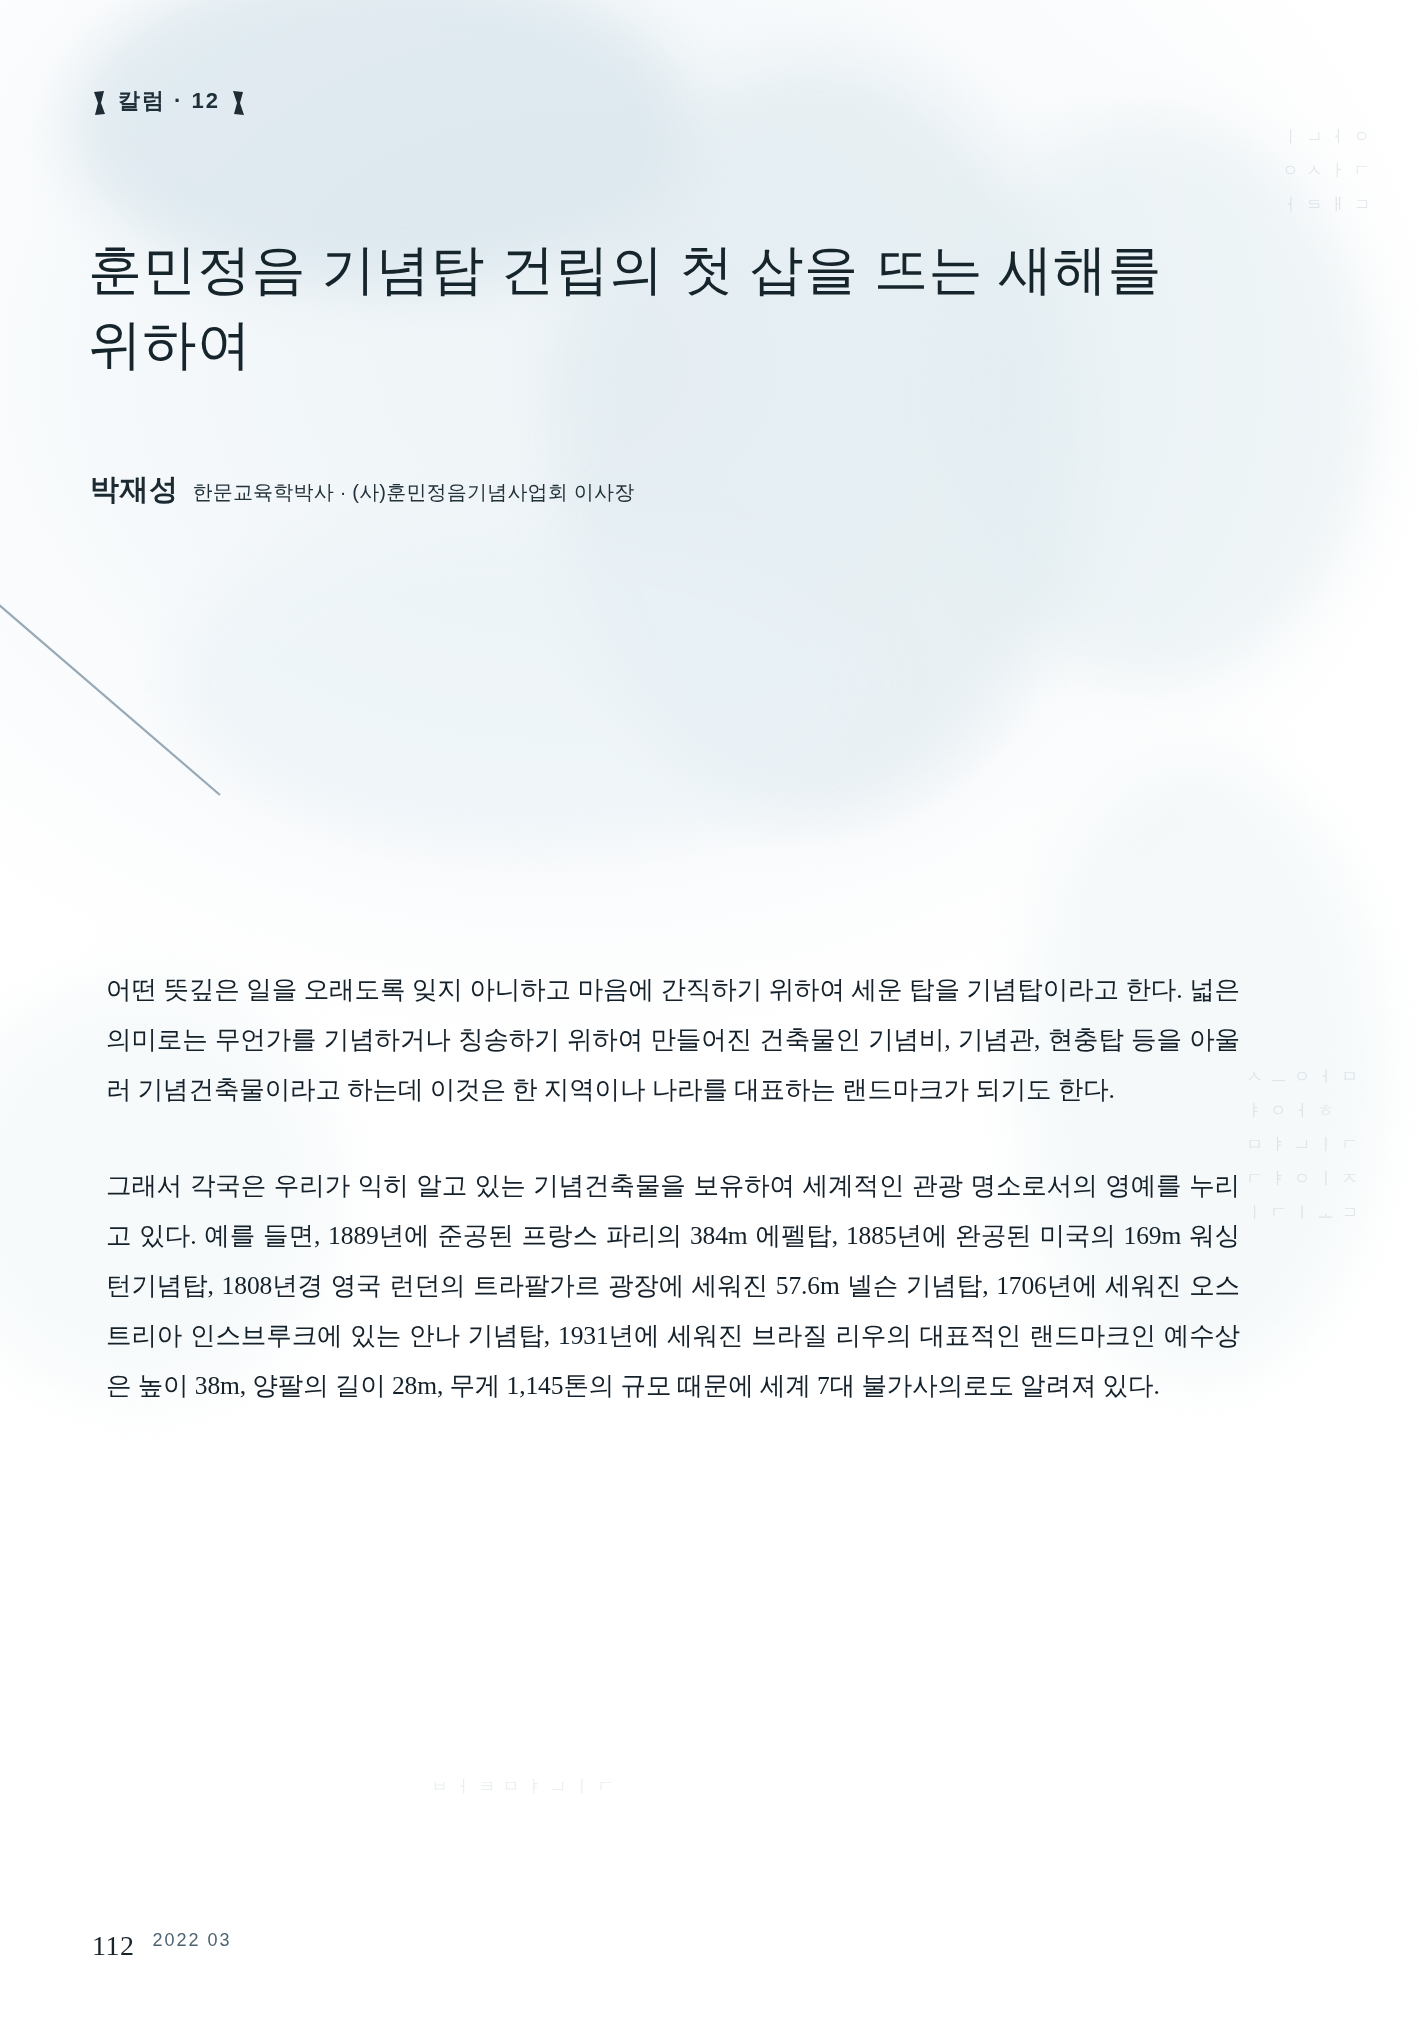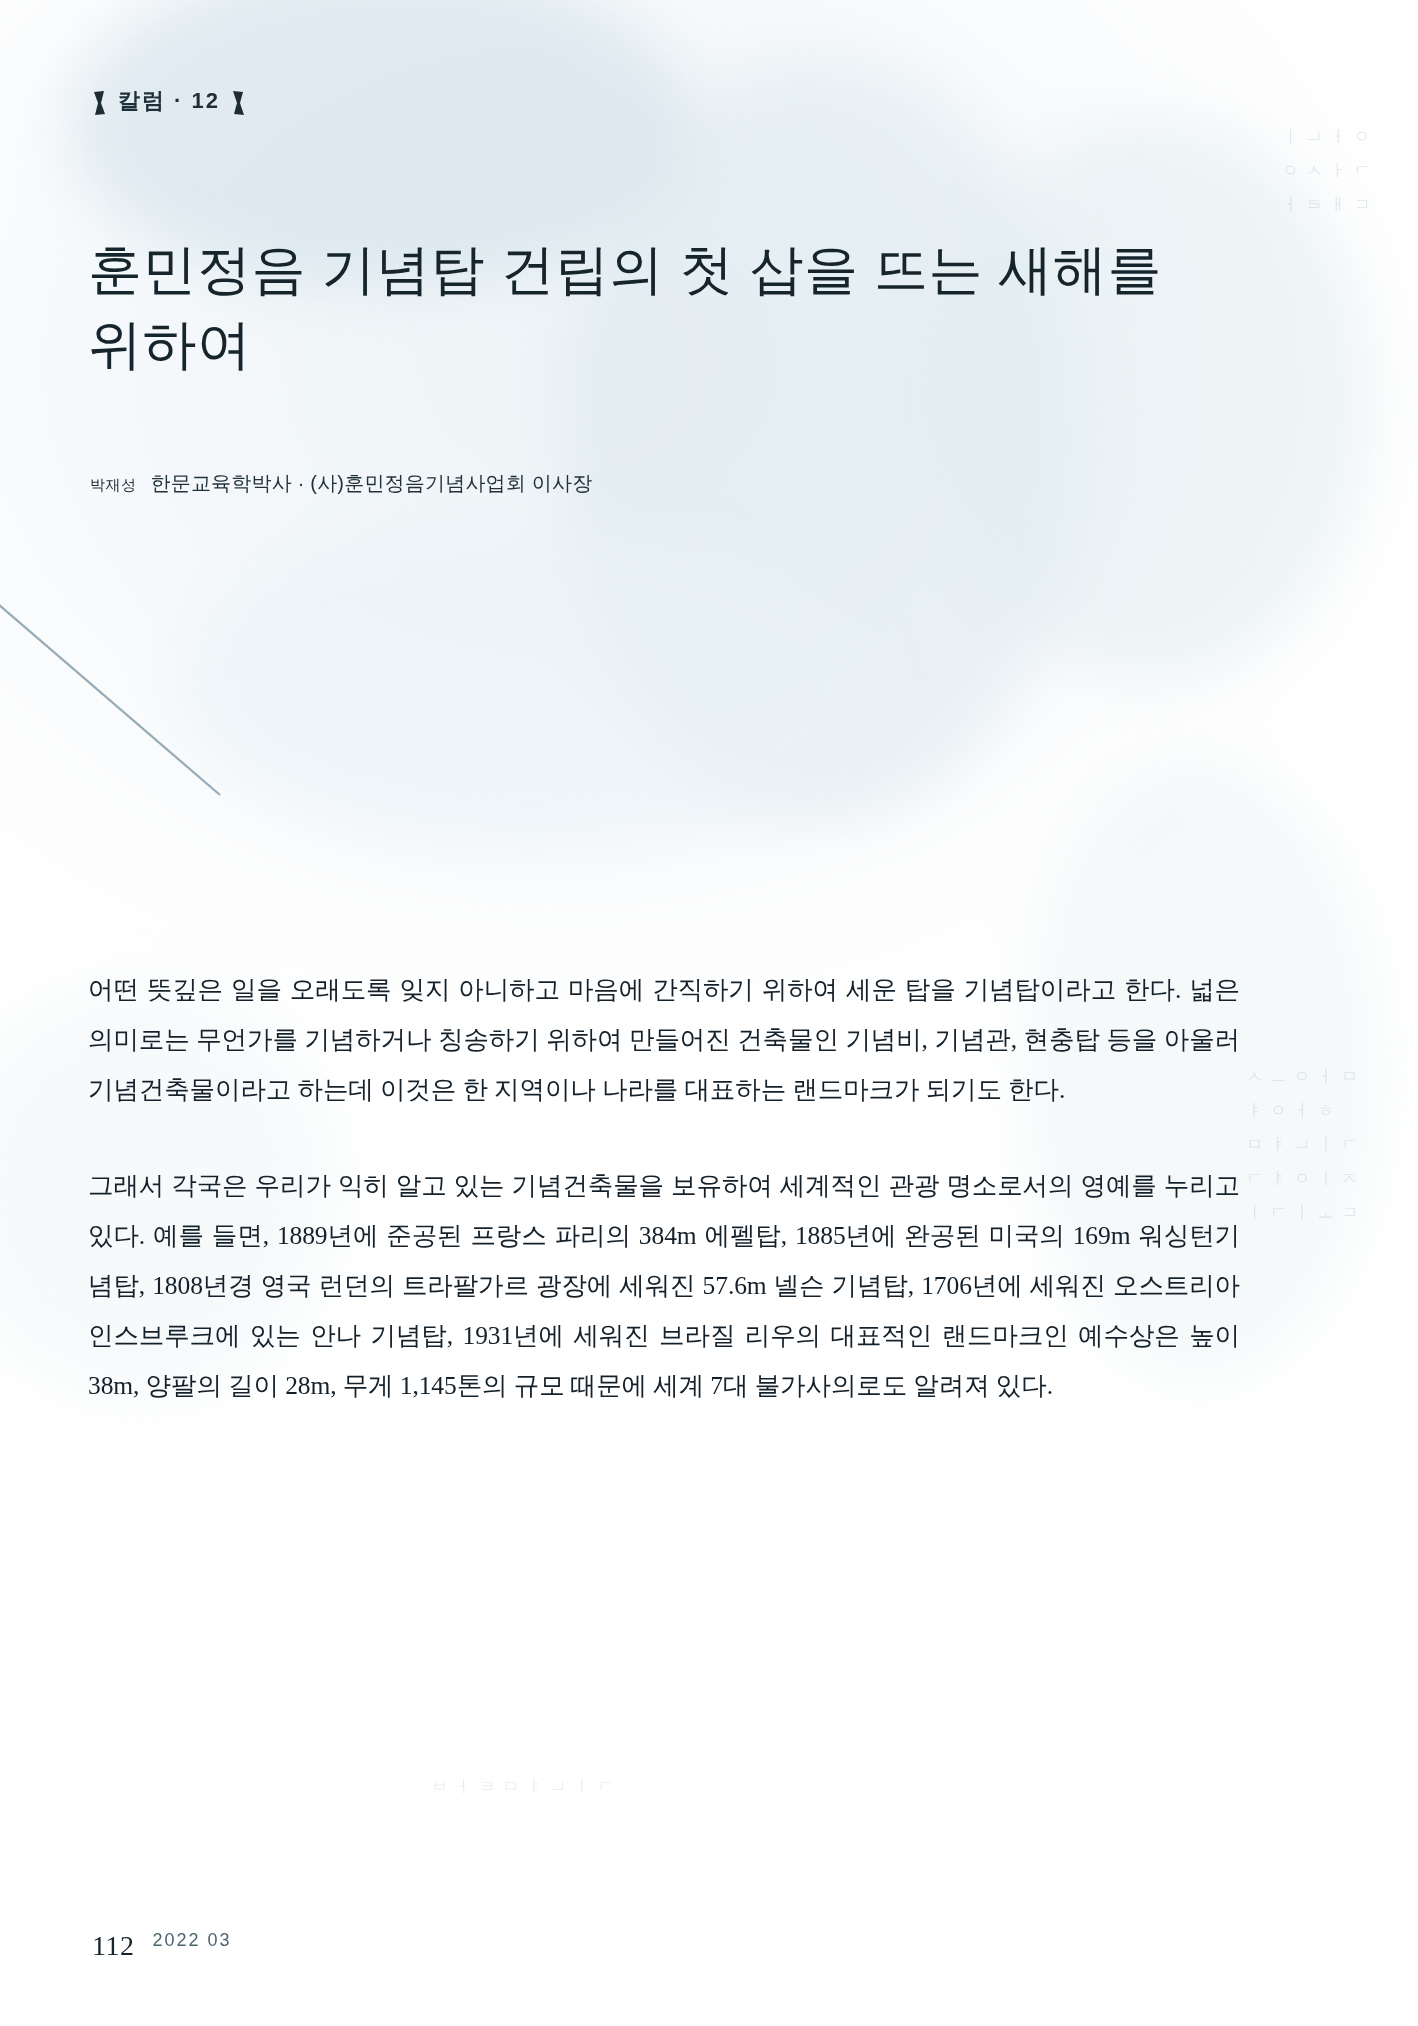--- a/index.html
+++ b/index.html
@@ -104,22 +104,22 @@
   .byline {
     position: absolute;
     left: 90px;
     top: 470px;
     display: flex;
     align-items: baseline;
     gap: 14px;
     color: #1c2a32;
   }
   .byline-name {
-    font-size: 15px;
-    font-weight: 400;
+    font-size: 29px;
+    font-weight: 700;
     letter-spacing: 0.5px;
   }
   .byline-affil {
     font-size: 20px;
     font-weight: 400;
     color: #22323b;
     letter-spacing: 0.2px;
   }
 
   
@@ -129,21 +129,21 @@
     top: 965px;
     width: 1152px;
   }
   .para {
     font-family: "Liberation Serif", serif;
     font-size: 25.5px;
     line-height: 50px;
     color: #14202a;
     text-align: justify;
     text-justify: inter-character;
-    margin: 0 0 46px 0;
+    margin: 0 0 46px 18px;
     letter-spacing: -0.1px;
   }
   .para:last-child { margin-bottom: 0; }
 
   
   .footer {
     position: absolute;
     left: 92px;
     bottom: 64px;
     display: flex;

